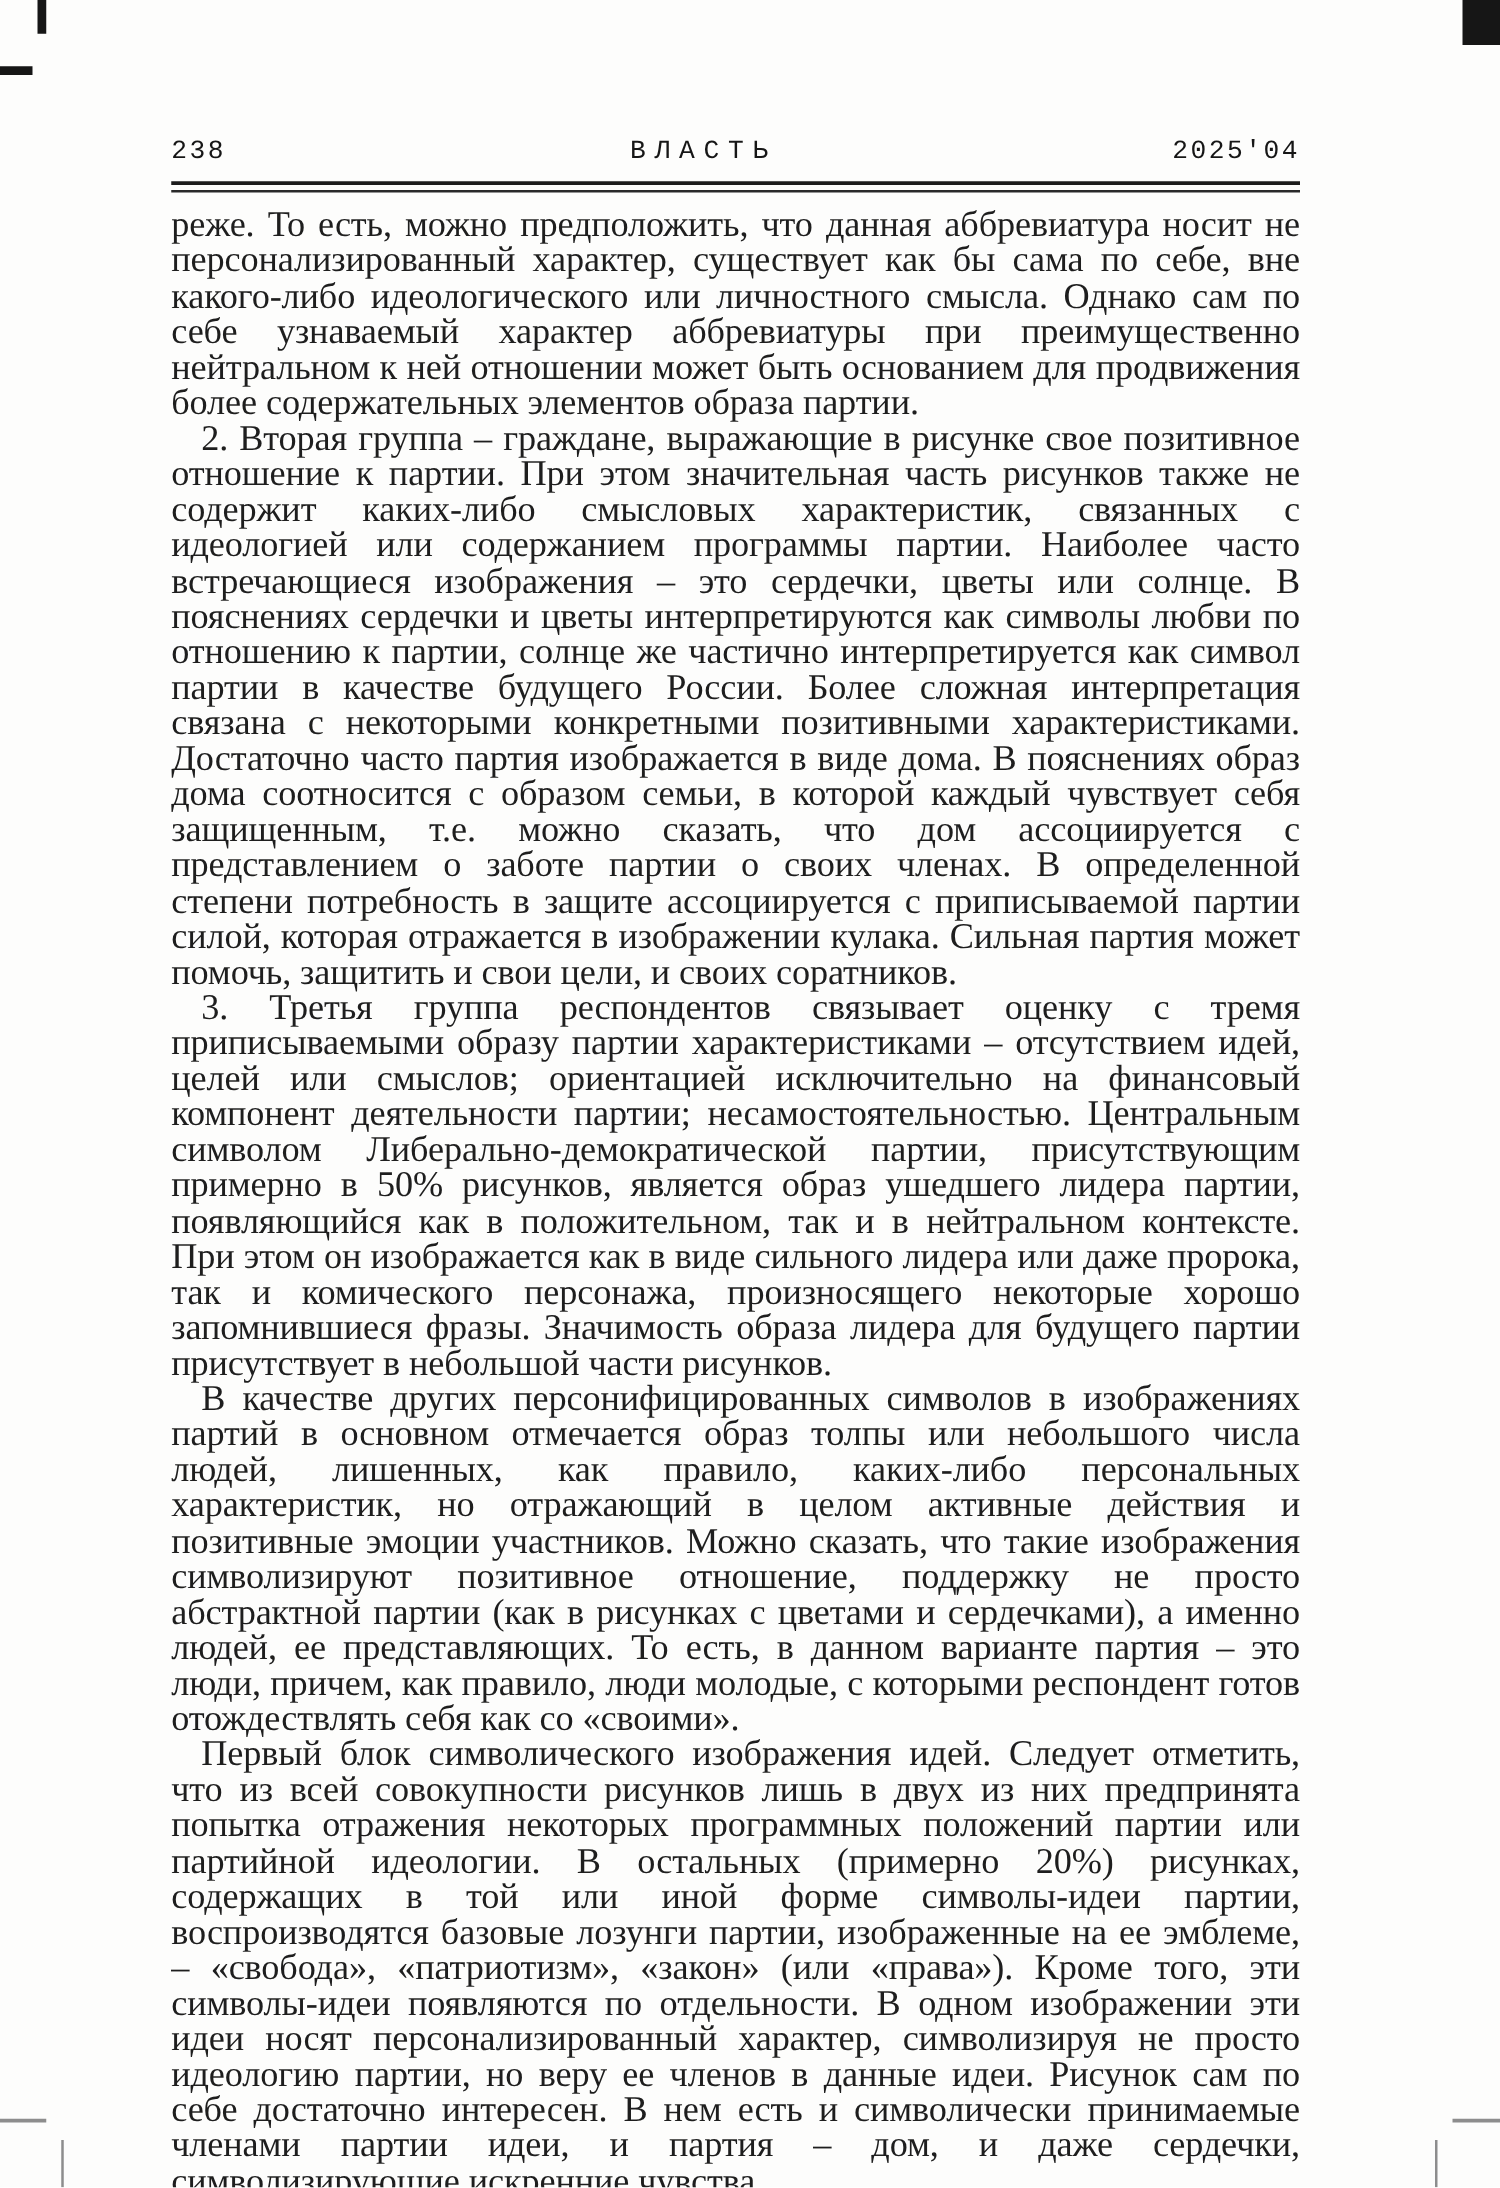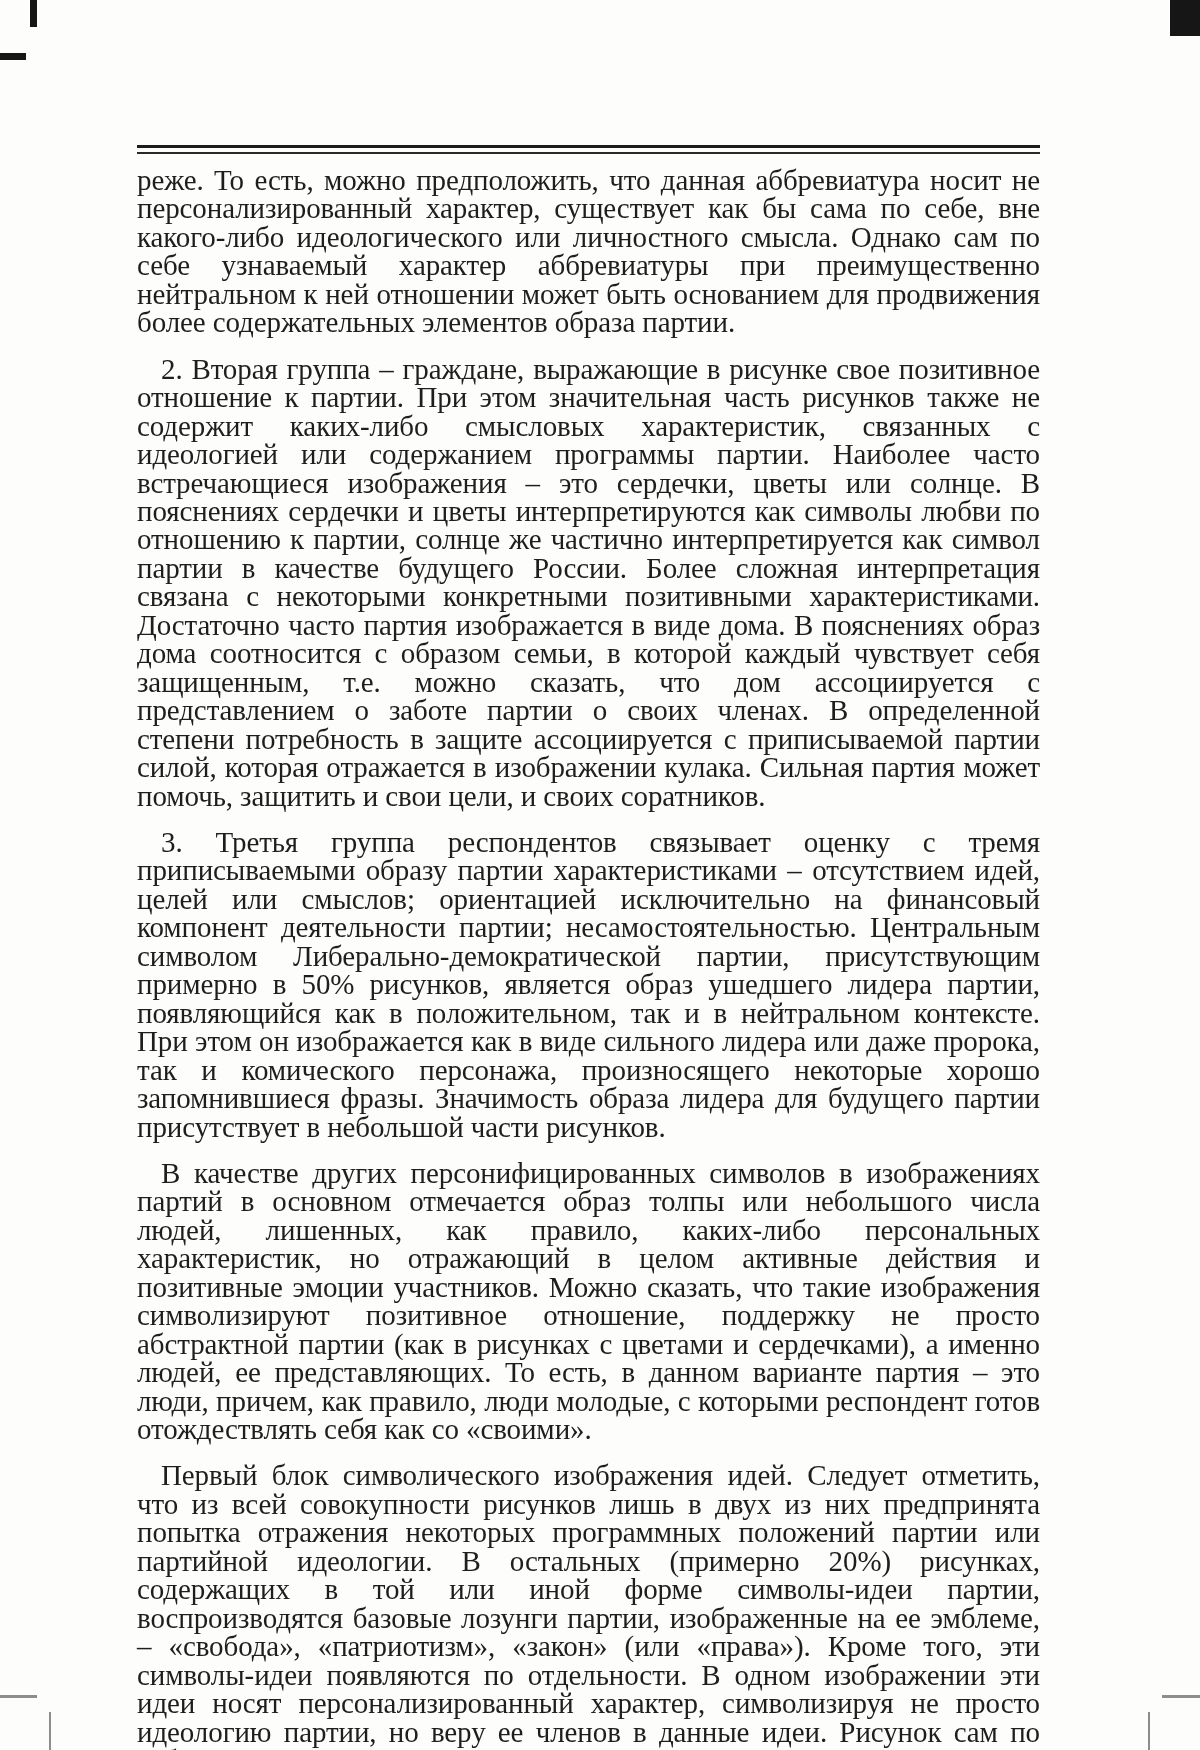--- a/index.html
+++ b/index.html
@@ -52,21 +52,20 @@
     line-height: 28.45px;
     text-align: justify;
     color: #1e1e1e;
     letter-spacing: -0.1px;
   }
   .para {
     margin: 0;
   }
   .para.indent {
     text-indent: 24px;
-    margin-top: 18px;
   }
   .lead-italic {
   }
   
   .mark {
     position: absolute;
   }
   .mark.dark { background: #161616; }
   .mark.gray { background: #8d8d8d; }
   .m-tl-v { left: 30px;   top: 0;      width: 7px;  height: 27px; }
@@ -83,20 +82,25 @@
 <div class="page">
 
   <div class="mark dark m-tl-v"></div>
   <div class="mark dark m-tl-h"></div>
   <div class="mark dark m-tr-sq"></div>
   <div class="mark gray m-bl-h"></div>
   <div class="mark gray m-bl-v"></div>
   <div class="mark gray m-br-h"></div>
   <div class="mark gray m-br-v"></div>
 
+  <div class="header-row">
+    <span class="header-num">238</span>
+    <span class="journal-title">ВЛАСТЬ</span>
+    <span class="header-num">2025'04</span>
+  </div>
   <div class="header-rule"></div>
 
   <div class="body-text">
     <p class="para">реже. То есть, можно предположить, что данная аббревиатура носит не персонализированный характер, существует как бы сама по себе, вне какого-либо идеологического или личностного смысла. Однако сам по себе узнаваемый характер аббревиатуры при преимущественно нейтральном к ней отношении может быть основанием для продвижения более содержательных элементов образа партии.</p>
     <p class="para indent">2. Вторая группа – граждане, выражающие в рисунке свое позитивное отношение к партии. При этом значительная часть рисунков также не содержит каких-либо смысловых характеристик, связанных с идеологией или содержанием программы партии. Наиболее часто встречающиеся изображения – это сердечки, цветы или солнце. В пояснениях сердечки и цветы интерпретируются как символы любви по отношению к партии, солнце же частично интерпретируется как символ партии в качестве будущего России. Более сложная интерпретация связана с некоторыми конкретными позитивными характеристиками. Достаточно часто партия изображается в виде дома. В пояснениях образ дома соотносится с образом семьи, в которой каждый чувствует себя защищенным, т.е. можно сказать, что дом ассоциируется с представлением о заботе партии о своих членах. В определенной степени потребность в защите ассоциируется с приписываемой партии силой, которая отражается в изображении кулака. Сильная партия может помочь, защитить и свои цели, и своих соратников.</p>
     <p class="para indent">3. Третья группа респондентов связывает оценку с тремя приписываемыми образу партии характеристиками – отсутствием идей, целей или смыслов; ориентацией исключительно на финансовый компонент деятельности партии; несамостоятельностью. Центральным символом Либерально-демократической партии, присутствующим примерно в 50% рисунков, является образ ушедшего лидера партии, появляющийся как в положительном, так и в нейтральном контексте. При этом он изображается как в виде сильного лидера или даже пророка, так и комического персонажа, произносящего некоторые хорошо запомнившиеся фразы. Значимость образа лидера для будущего партии присутствует в небольшой части рисунков.</p>
     <p class="para indent">В качестве других персонифицированных символов в изображениях партий в основном отмечается образ толпы или небольшого числа людей, лишенных, как правило, каких-либо персональных характеристик, но отражающий в целом активные действия и позитивные эмоции участников. Можно сказать, что такие изображения символизируют позитивное отношение, поддержку не просто абстрактной партии (как в рисунках с цветами и сердечками), а именно людей, ее представляющих. То есть, в данном варианте партия – это люди, причем, как правило, люди молодые, с которыми респондент готов отождествлять себя как со «своими».</p>
     <p class="para indent"><span class="lead-italic">Первый блок символического изображения идей.</span><span> Следует отметить, что из всей совокупности рисунков лишь в двух из них предпринята попытка отражения некоторых программных положений партии или партийной идеологии. В остальных (примерно 20%) рисунках, содержащих в той или иной форме символы-идеи партии, воспроизводятся базовые лозунги партии, изображенные на ее эмблеме, – «свобода», «патриотизм», «закон» (или «права»). Кроме того, эти символы-идеи появляются по отдельности. В одном изображении эти идеи носят персонализированный характер, символизируя не просто идеологию партии, но веру ее членов в данные идеи. Рисунок сам по себе достаточно интересен. В нем есть и символически принимаемые членами партии идеи, и партия – дом, и даже сердечки, символизирующие искренние чувства</span></p>
   </div>
 

